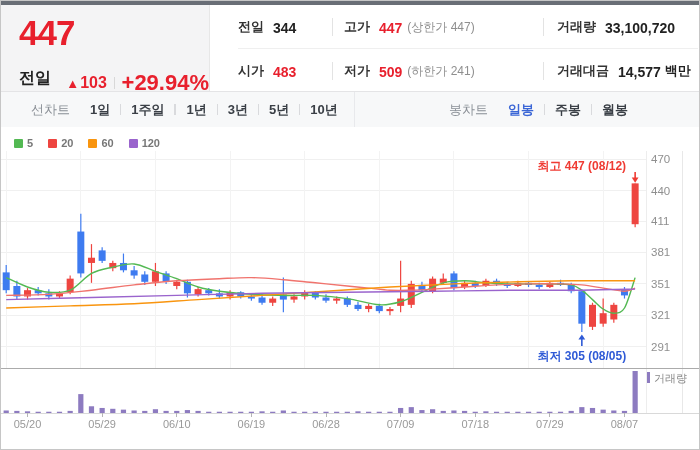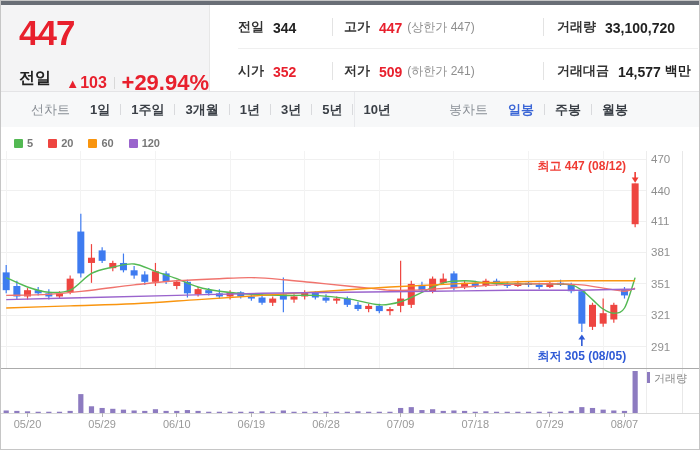--- a/index.html
+++ b/index.html
@@ -83,21 +83,21 @@
           <span class="s-extra">(상한가 447)</span>
         </div>
         <div class="cell c3">
           <span class="s-label">거래량</span>
           <span class="s-value">33,100,720</span>
         </div>
       </div>
       <div class="srow">
         <div class="cell c1">
           <span class="s-label">시가</span>
-          <span class="s-value red">352</span>
+          <span class="s-value red">483</span>
         </div>
         <div class="cell c2">
           <span class="s-label">저가</span>
           <span class="s-value red">509</span>
           <span class="s-extra">(하한가 241)</span>
         </div>
         <div class="cell c3">
           <span class="s-label">거래대금</span>
           <span class="s-value">14,577</span>
           <span class="s-unit">백만</span>
@@ -106,21 +106,20 @@
     </div>
   </div>
 
   <div class="tabbar">
     <div class="tgroup left">
       <span class="tg-label">선차트</span>
       <span class="titem">1일</span>
       <span class="tsep"></span>
       <span class="titem">1주일</span>
       <span class="tsep"></span>
-      <span class="titem">3개월</span>
       <span class="tsep"></span>
       <span class="titem">1년</span>
       <span class="tsep"></span>
       <span class="titem">3년</span>
       <span class="tsep"></span>
       <span class="titem">5년</span>
       <span class="tsep"></span>
       <span class="titem">10년</span>
     </div>
     <div class="tab-divider"></div>

